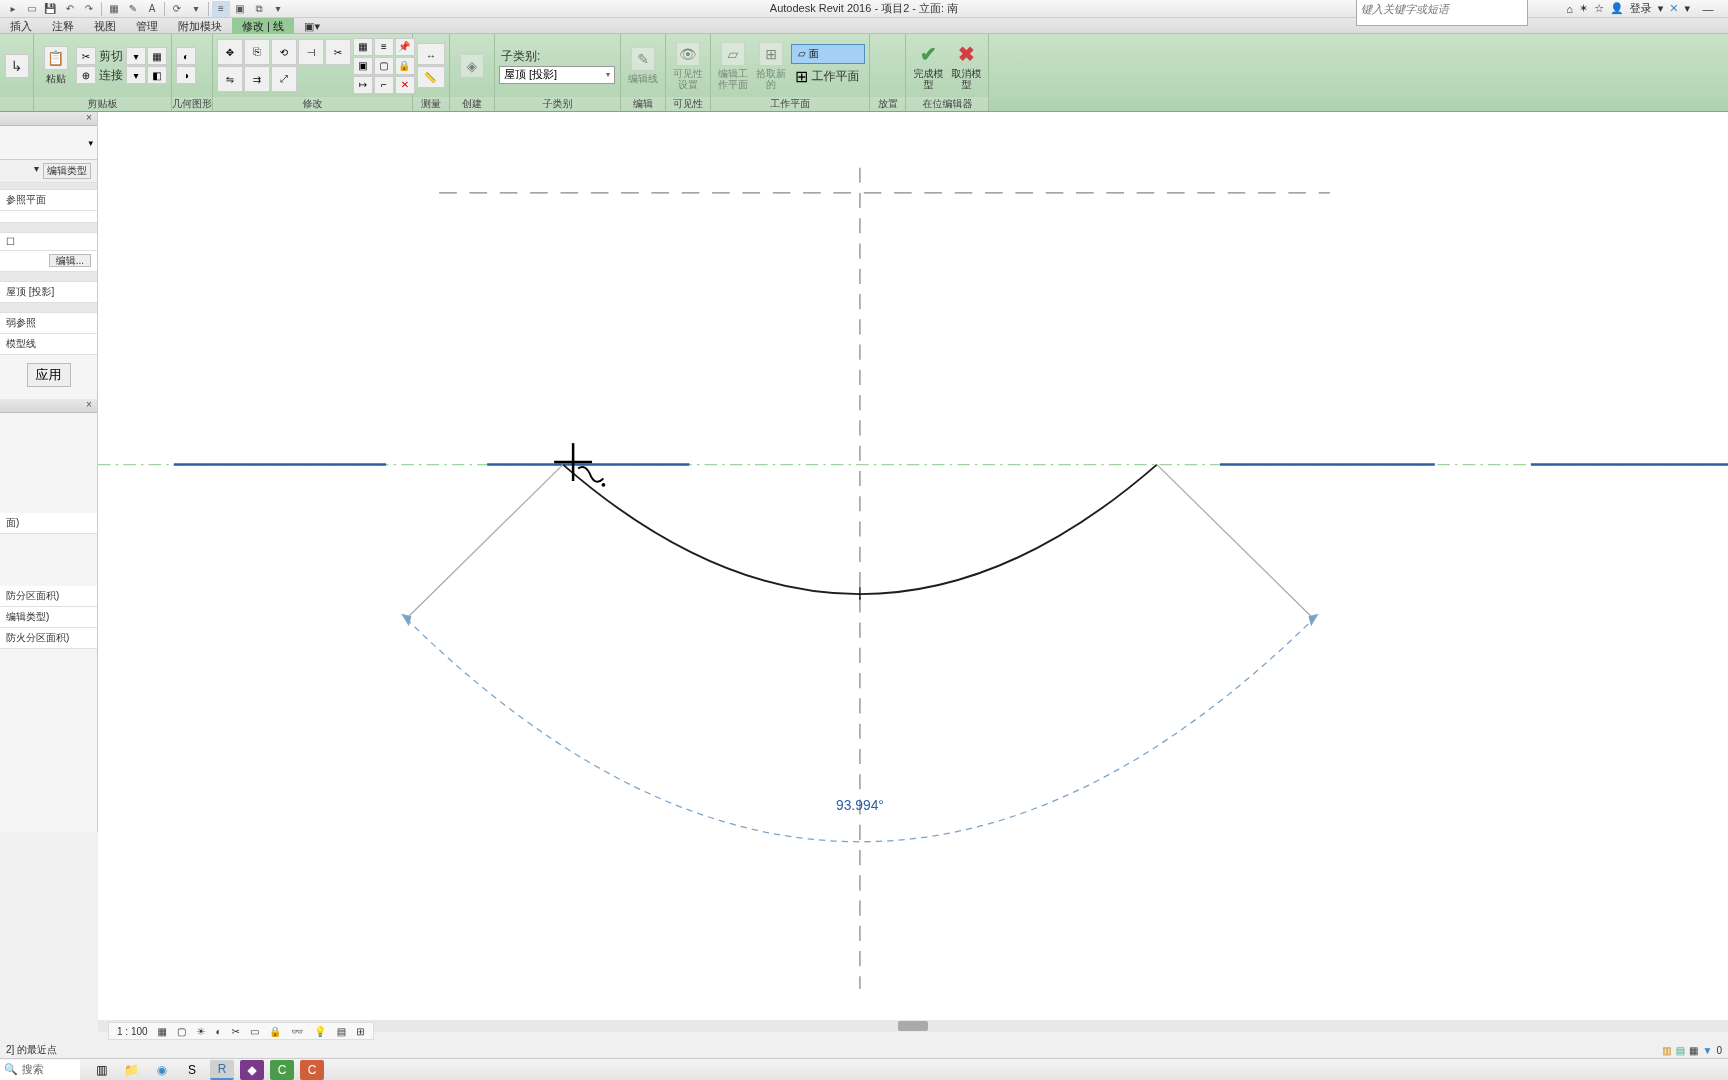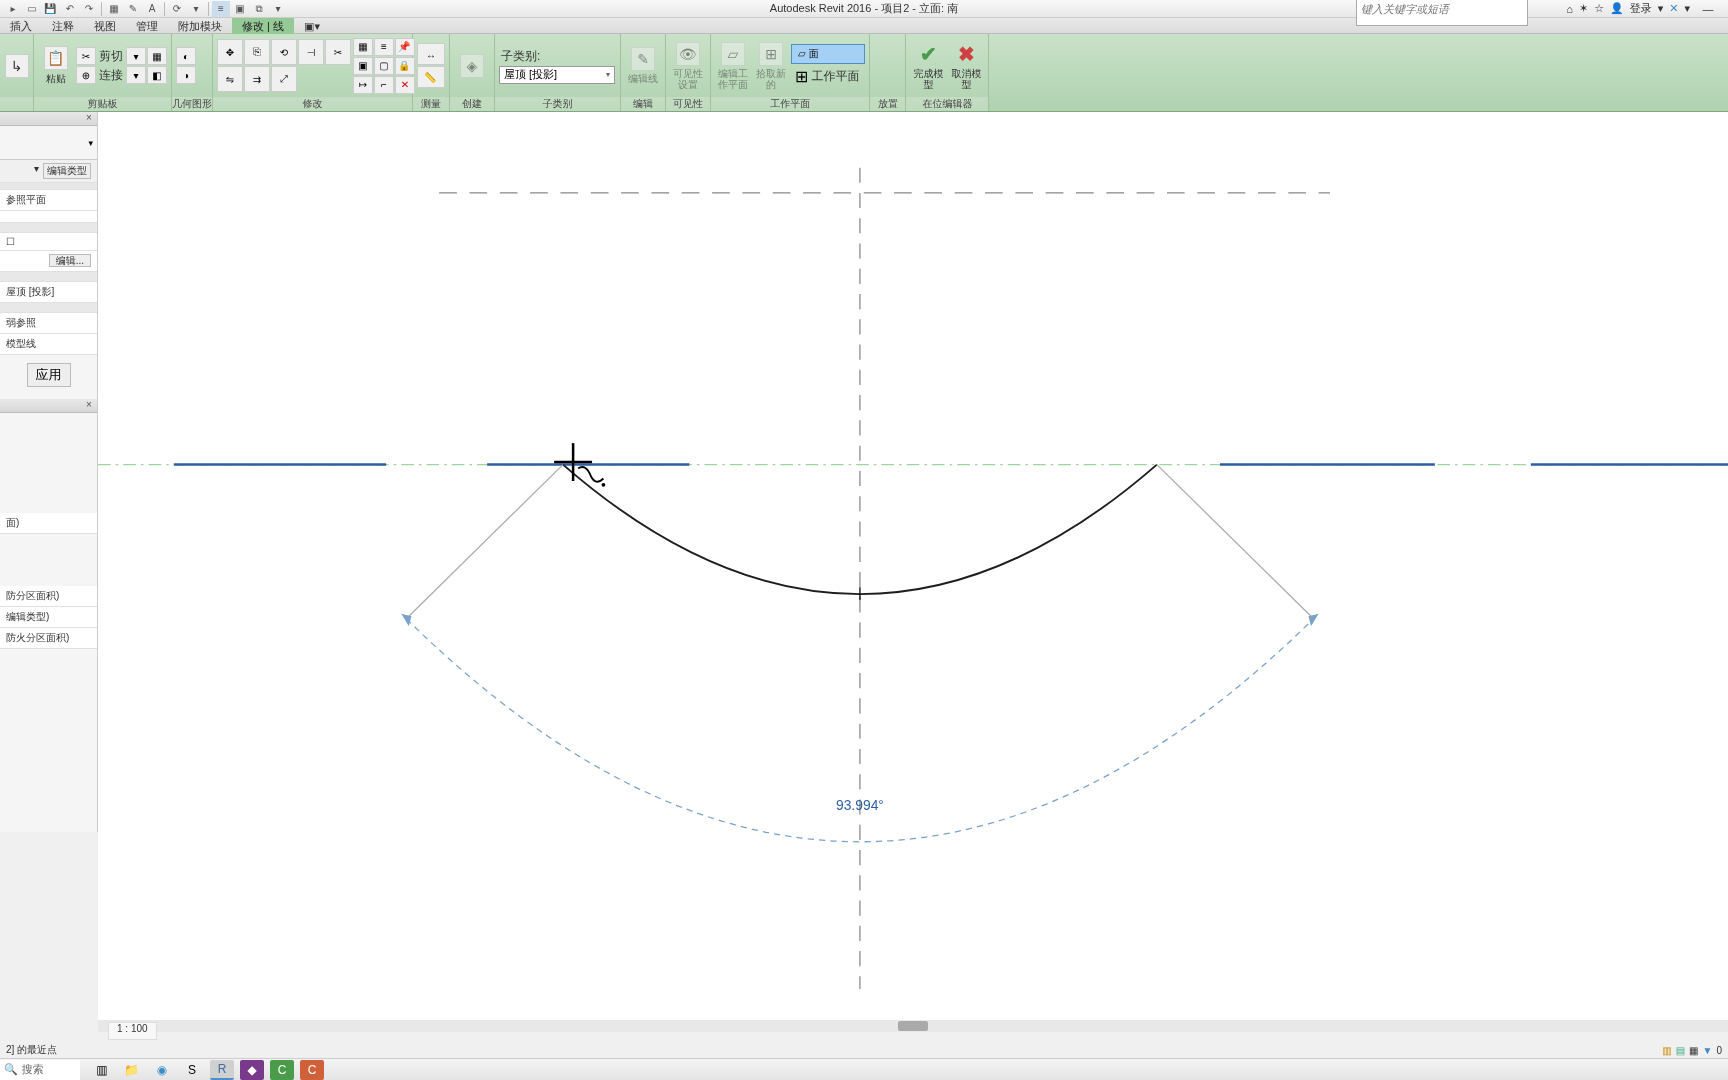--- a/index.html
+++ b/index.html
@@ -48,21 +48,21 @@
 .lp-btn { padding:2px 8px; background:#eee; border:1px solid #bbb; font-size:13px; cursor:pointer; margin:2px auto; display:block; width:fit-content; }
 .lp-section { margin-bottom:4px; }
 
 
 .canvas-wrap { position:absolute; left:98px; top:112px; right:0; bottom:48px; background:#fff; }
 .canvas-wrap svg { width:100%; height:100%; }
 .vp-scroll-h { position:absolute; bottom:0; left:0; right:0; height:12px; background:#e8e8e8; }
 .vp-thumb-h { position:absolute; left:800px; width:30px; height:10px; top:1px; background:#aaa; border-radius:2px; }
 
 
-.view-bar { position:absolute; left:108px; bottom:40px; height:18px; display:flex; align-items:center; gap:6px; font-size:10px; color:#333; background:#f8f8f8; padding:0 6px; border:1px solid #ddd;flex-direction:column; }
+.view-bar { position:absolute; left:108px; bottom:40px; height:18px; display:flex; align-items:center; gap:6px; font-size:10px; color:#333; background:#f8f8f8; padding:0 6px; border:1px solid #ddd; }
 .vb-item { cursor:pointer; padding:0 2px; display:flex; align-items:center; }
 
 
 .status-bar { position:absolute; left:0; right:0; bottom:22px; height:16px; background:#f0f0f0; font-size:10px; color:#333; padding:0 6px; display:flex; align-items:center; justify-content:space-between; }
 .status-right { display:flex; gap:4px; }
 .status-right span { cursor:pointer; }
 
 
 .task-bar { position:absolute; left:0; right:0; bottom:0; height:22px; background:linear-gradient(#f4f4f4,#e4e4e4); border-top:1px solid #ccc; display:flex; align-items:center; }
 .tb-search { display:flex; align-items:center; background:#fff; height:20px; width:80px; padding:0 4px; font-size:11px; color:#666; gap:4px; }

